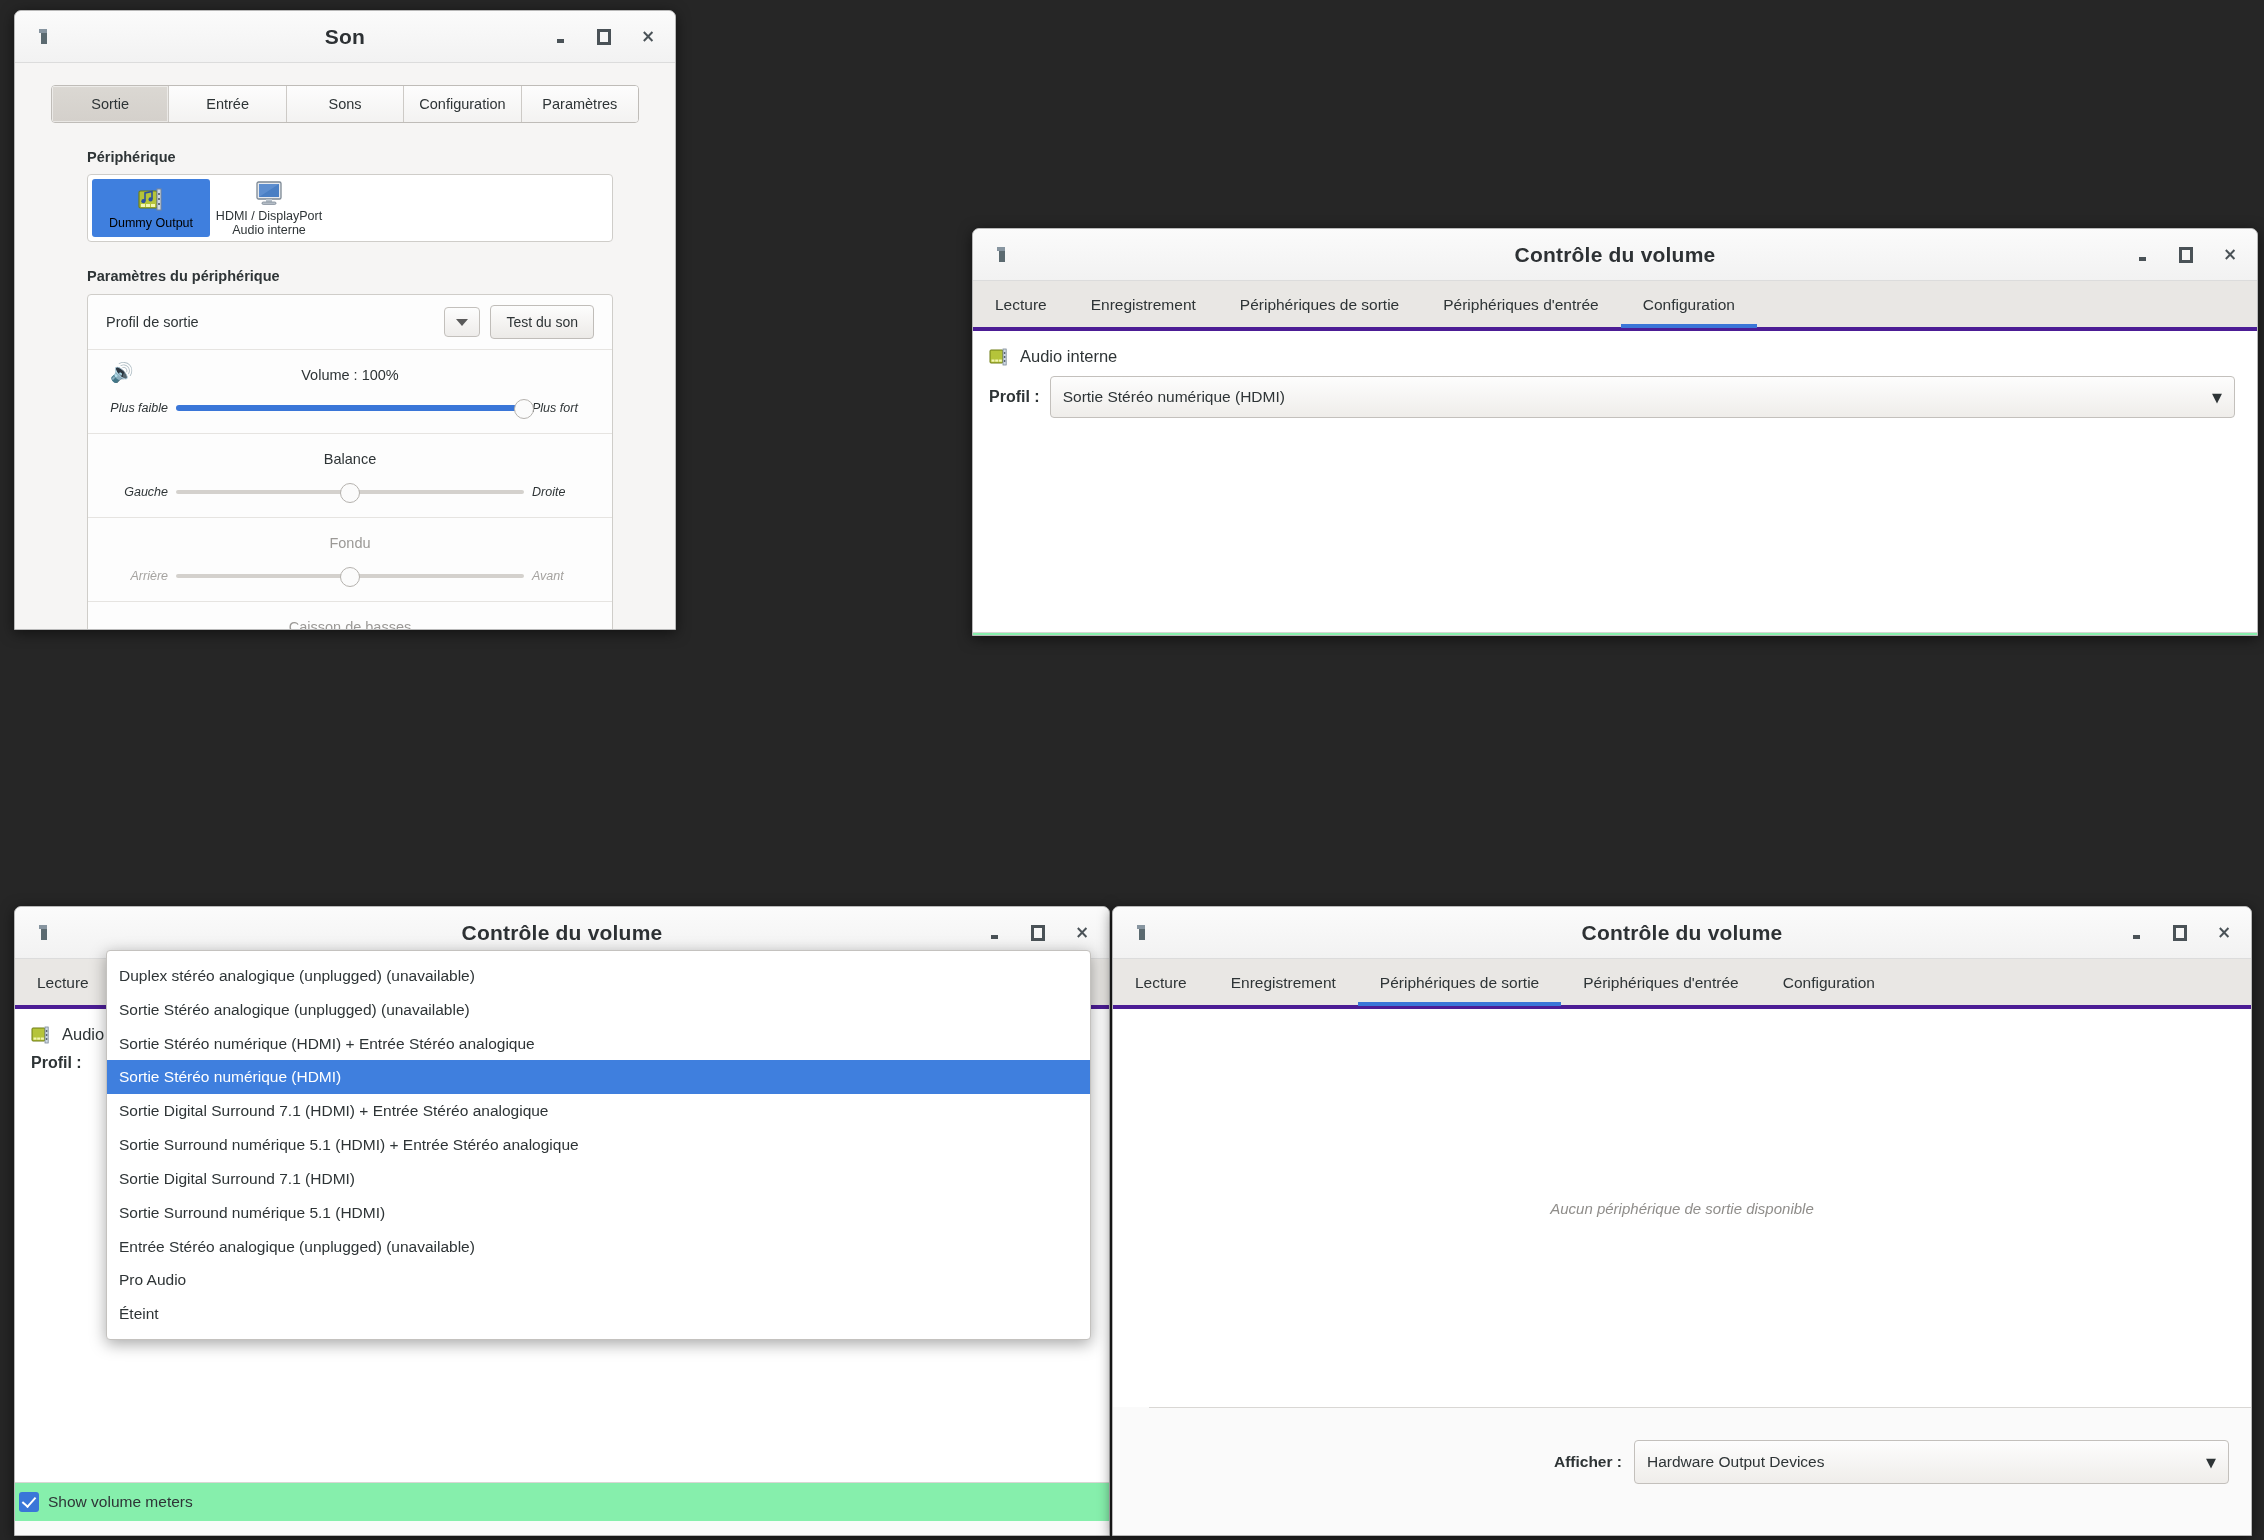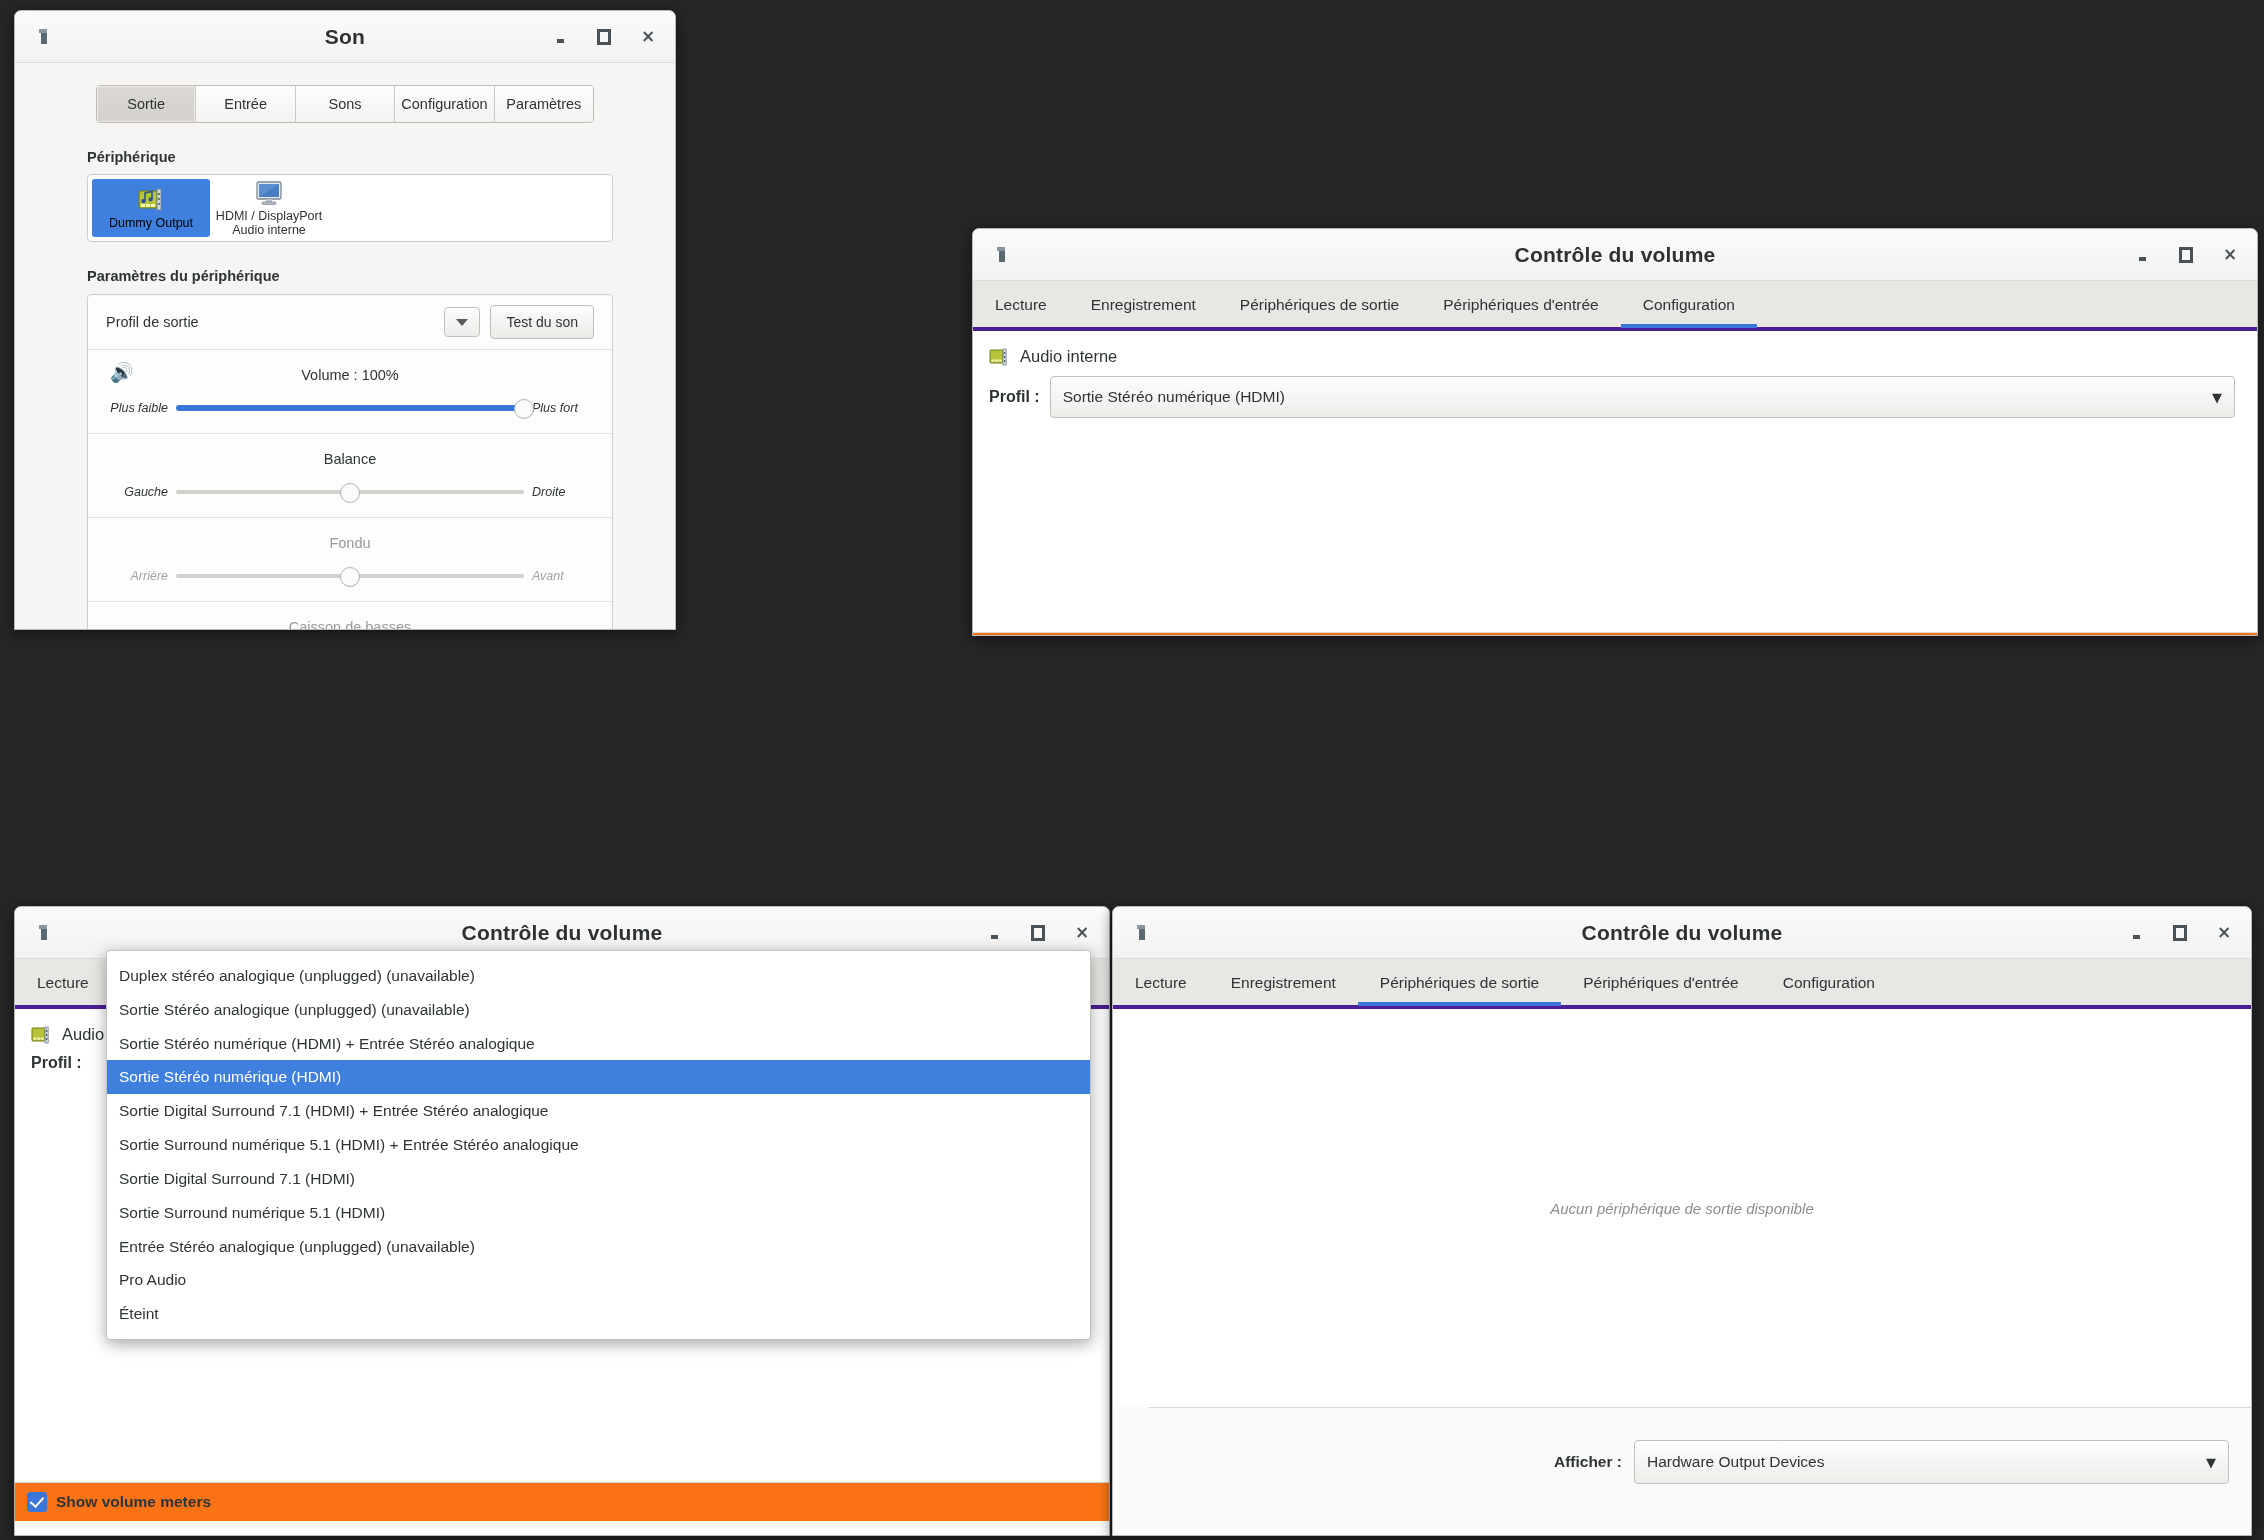--- a/index.html
+++ b/index.html
@@ -46,21 +46,21 @@
   .tb-btn { width: 14px; height: 16px; display:flex; align-items:center; justify-content:center;
     color:#4a5257; font-size: 13px; line-height:1; font-family:"DejaVu Sans", sans-serif; }
   .tb-btn.min::after { content:""; display:block; width:7px; height:4px; background:#4a5257; margin-top:8px;}
   .tb-btn.max::after { content:""; display:block; width:10px; height:10px; border:3px solid #4a5257; }
   .tb-btn.cls { font-size:17px; font-weight:bold; }
 
   
   #win-son { left: 14px; top: 10px; width: 662px; height: 620px; background:#f6f5f4; }
   #win-son .content { padding: 0 0 0 0; }
   .seg-tabs {
-    display: flex; margin: 22px auto 0 auto; width: 498px;
+    display: flex; margin: 22px auto 0 auto; width: 588px;
     border: 1px solid #bfbcb8; border-radius: 4px; overflow: hidden;
     background: #fcfcfc;
   }
   .seg-tab {
     flex: 1; text-align: center; font-size: 14.5px; color: #2e3436;
     padding: 10px 4px; background: linear-gradient(to bottom,#fdfdfd,#f3f2f1);
     border-right: 1px solid #cdcac6; cursor: default; white-space: nowrap;
   }
   .seg-tab:last-child { border-right: none; }
   .seg-tab.active {
@@ -131,22 +131,22 @@
   .pa-profilerow { display: flex; align-items: center; gap: 10px; padding: 10px 22px 0 16px; }
   .pa-profilelabel { font-size: 16px; font-weight: bold; color: #2e3436; white-space: nowrap; }
   .combo {
     flex: 1; height: 42px; border: 1px solid #c3c0bc; border-radius: 4px;
     background: linear-gradient(to bottom,#fdfdfd,#efedea);
     display: flex; align-items: center; padding: 0 12px; font-size: 15.5px; color: #2e3436;
   }
   .combo .cv { flex: 1; }
   .combo .dn { font-size: 13px; color: #2e3436; font-family:"DejaVu Sans", sans-serif; }
   .pa-footer {
-    border-top: 1px solid #d9d7d4; background: #f97316;
-    display: flex; align-items: center; padding: 9px 12px; font-weight: bold;
+    border-top: 1px solid #d9d7d4; background: #86efac;
+    display: flex; align-items: center; padding: 9px 4px;
   }
   .chk { width: 20px; height: 20px; border-radius: 3px; background: #3a76d8; position: relative; flex: none; }
   .chk::after {
     content:""; position:absolute; left:6px; top:2px; width:6px; height:11px;
     border:solid #fff; border-width:0 2.6px 2.6px 0; transform: rotate(42deg);
   }
   .chk-label { font-size: 15.5px; color: #2e3436; margin-left: 9px; }
   .empty-note { font-size: 15px; font-style: italic; color: #8f8d8a; text-align: center; }
   .show-row { display: flex; align-items: center; justify-content: flex-end; gap: 12px; padding: 0 22px; }
   .show-label { font-size: 15.5px; font-weight: bold; color: #2e3436; }

